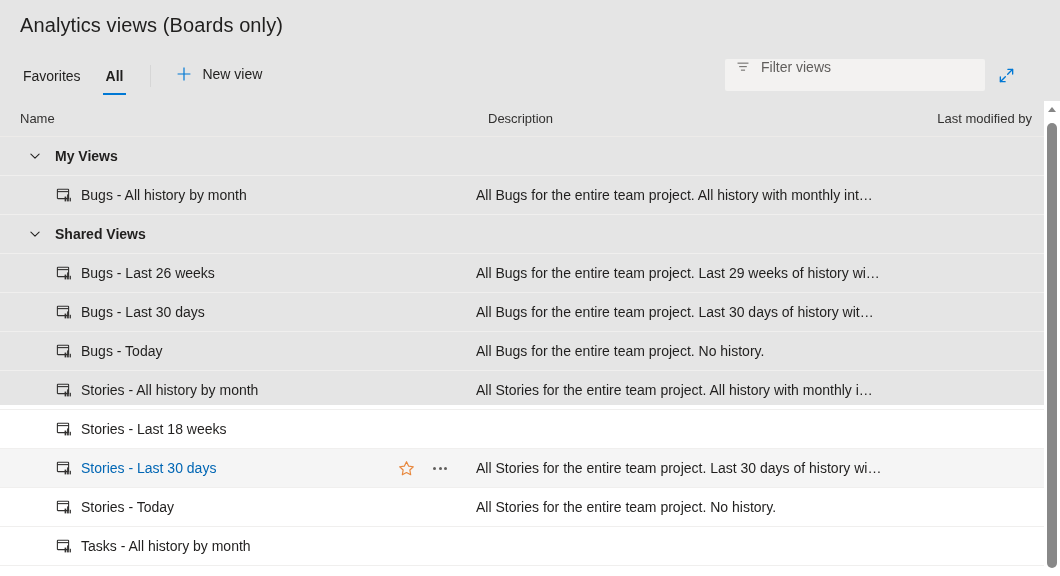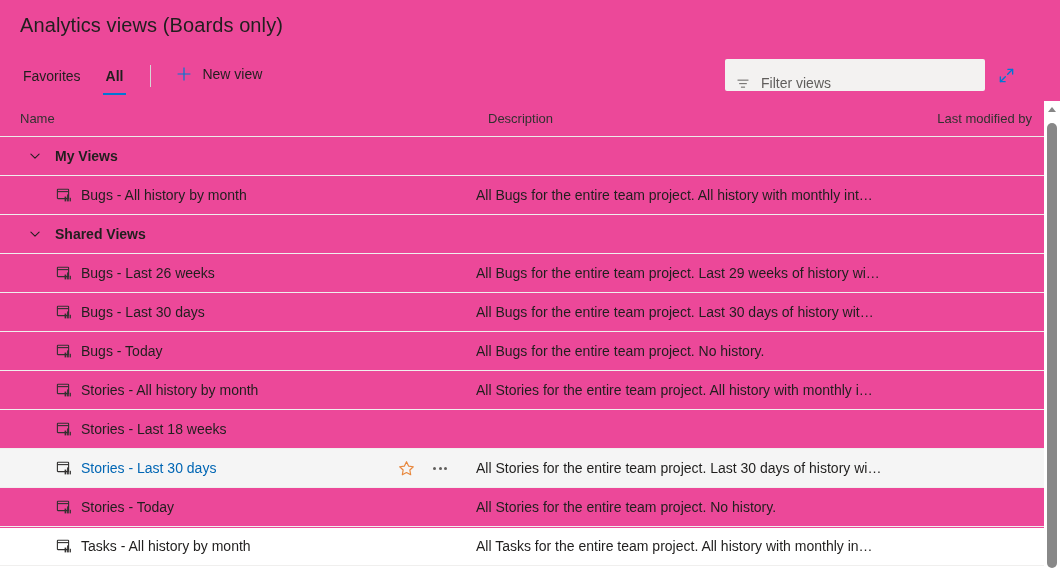--- a/index.html
+++ b/index.html
@@ -11,22 +11,22 @@
     overflow: hidden;
     background: #ffffff;
     font-family: "Liberation Sans", sans-serif;
     color: #201f1e;
     -webkit-font-smoothing: antialiased;
   }
 
   #app {
     position: relative;
     width: 1060px;
-    height: 528px;
-    background: #ec4899;
+    height: 405px;
+    background: #e5e5e5;
   }
 
   
   .page-title {
     position: absolute;
     left: 20px;
     top: 14px;
     font-size: 20px;
     font-weight: 400;
     color: #201f1e;
@@ -113,21 +113,21 @@
     display: flex;
     align-items: center;
   }
   .filter-box {
     width: 260px;
     height: 32px;
     background: #f3f2f1;
     border: none;
     border-radius: 2px;
     display: flex;
-    align-items: flex-end;
+    align-items: flex-start;
     padding: 0 10px;
     cursor: text;
   }
   .filter-box .funnel {
     width: 15px;
     height: 15px;
     margin-right: 11px;
     color: #605e5c;
     flex: 0 0 auto;
     display: flex;
@@ -523,21 +523,20 @@
           <span class="view-icon">
             <svg width="16" height="16" viewBox="0 0 16 16" aria-hidden="true">
               <rect x="1.4" y="2.2" width="11.2" height="9.4" rx="0.6" stroke="currentColor" stroke-width="1.1" fill="none"></rect>
               <path d="M1.4 4.6h11.2" stroke="currentColor" stroke-width="1.1"></path>
               <rect x="8.6" y="9.6" width="1.7" height="4.8" fill="currentColor"></rect>
               <rect x="11.1" y="7.4" width="1.7" height="7" fill="currentColor"></rect>
               <rect x="13.6" y="10.8" width="1.3" height="3.6" fill="currentColor"></rect>
             </svg>
           </span>
           <span class="item-name">Tasks - All history by month</span>
-          <span class="item-desc">All Tasks for the entire team project. All history with monthly in…</span>
           <span class="item-modified"></span>
         </div>
       </div>
   </div>
 
   <div class="scrollbar">
     <div class="sb-arrow">
         <span class="tri"></span>
       </div>
     <div class="sb-thumb"></div>

